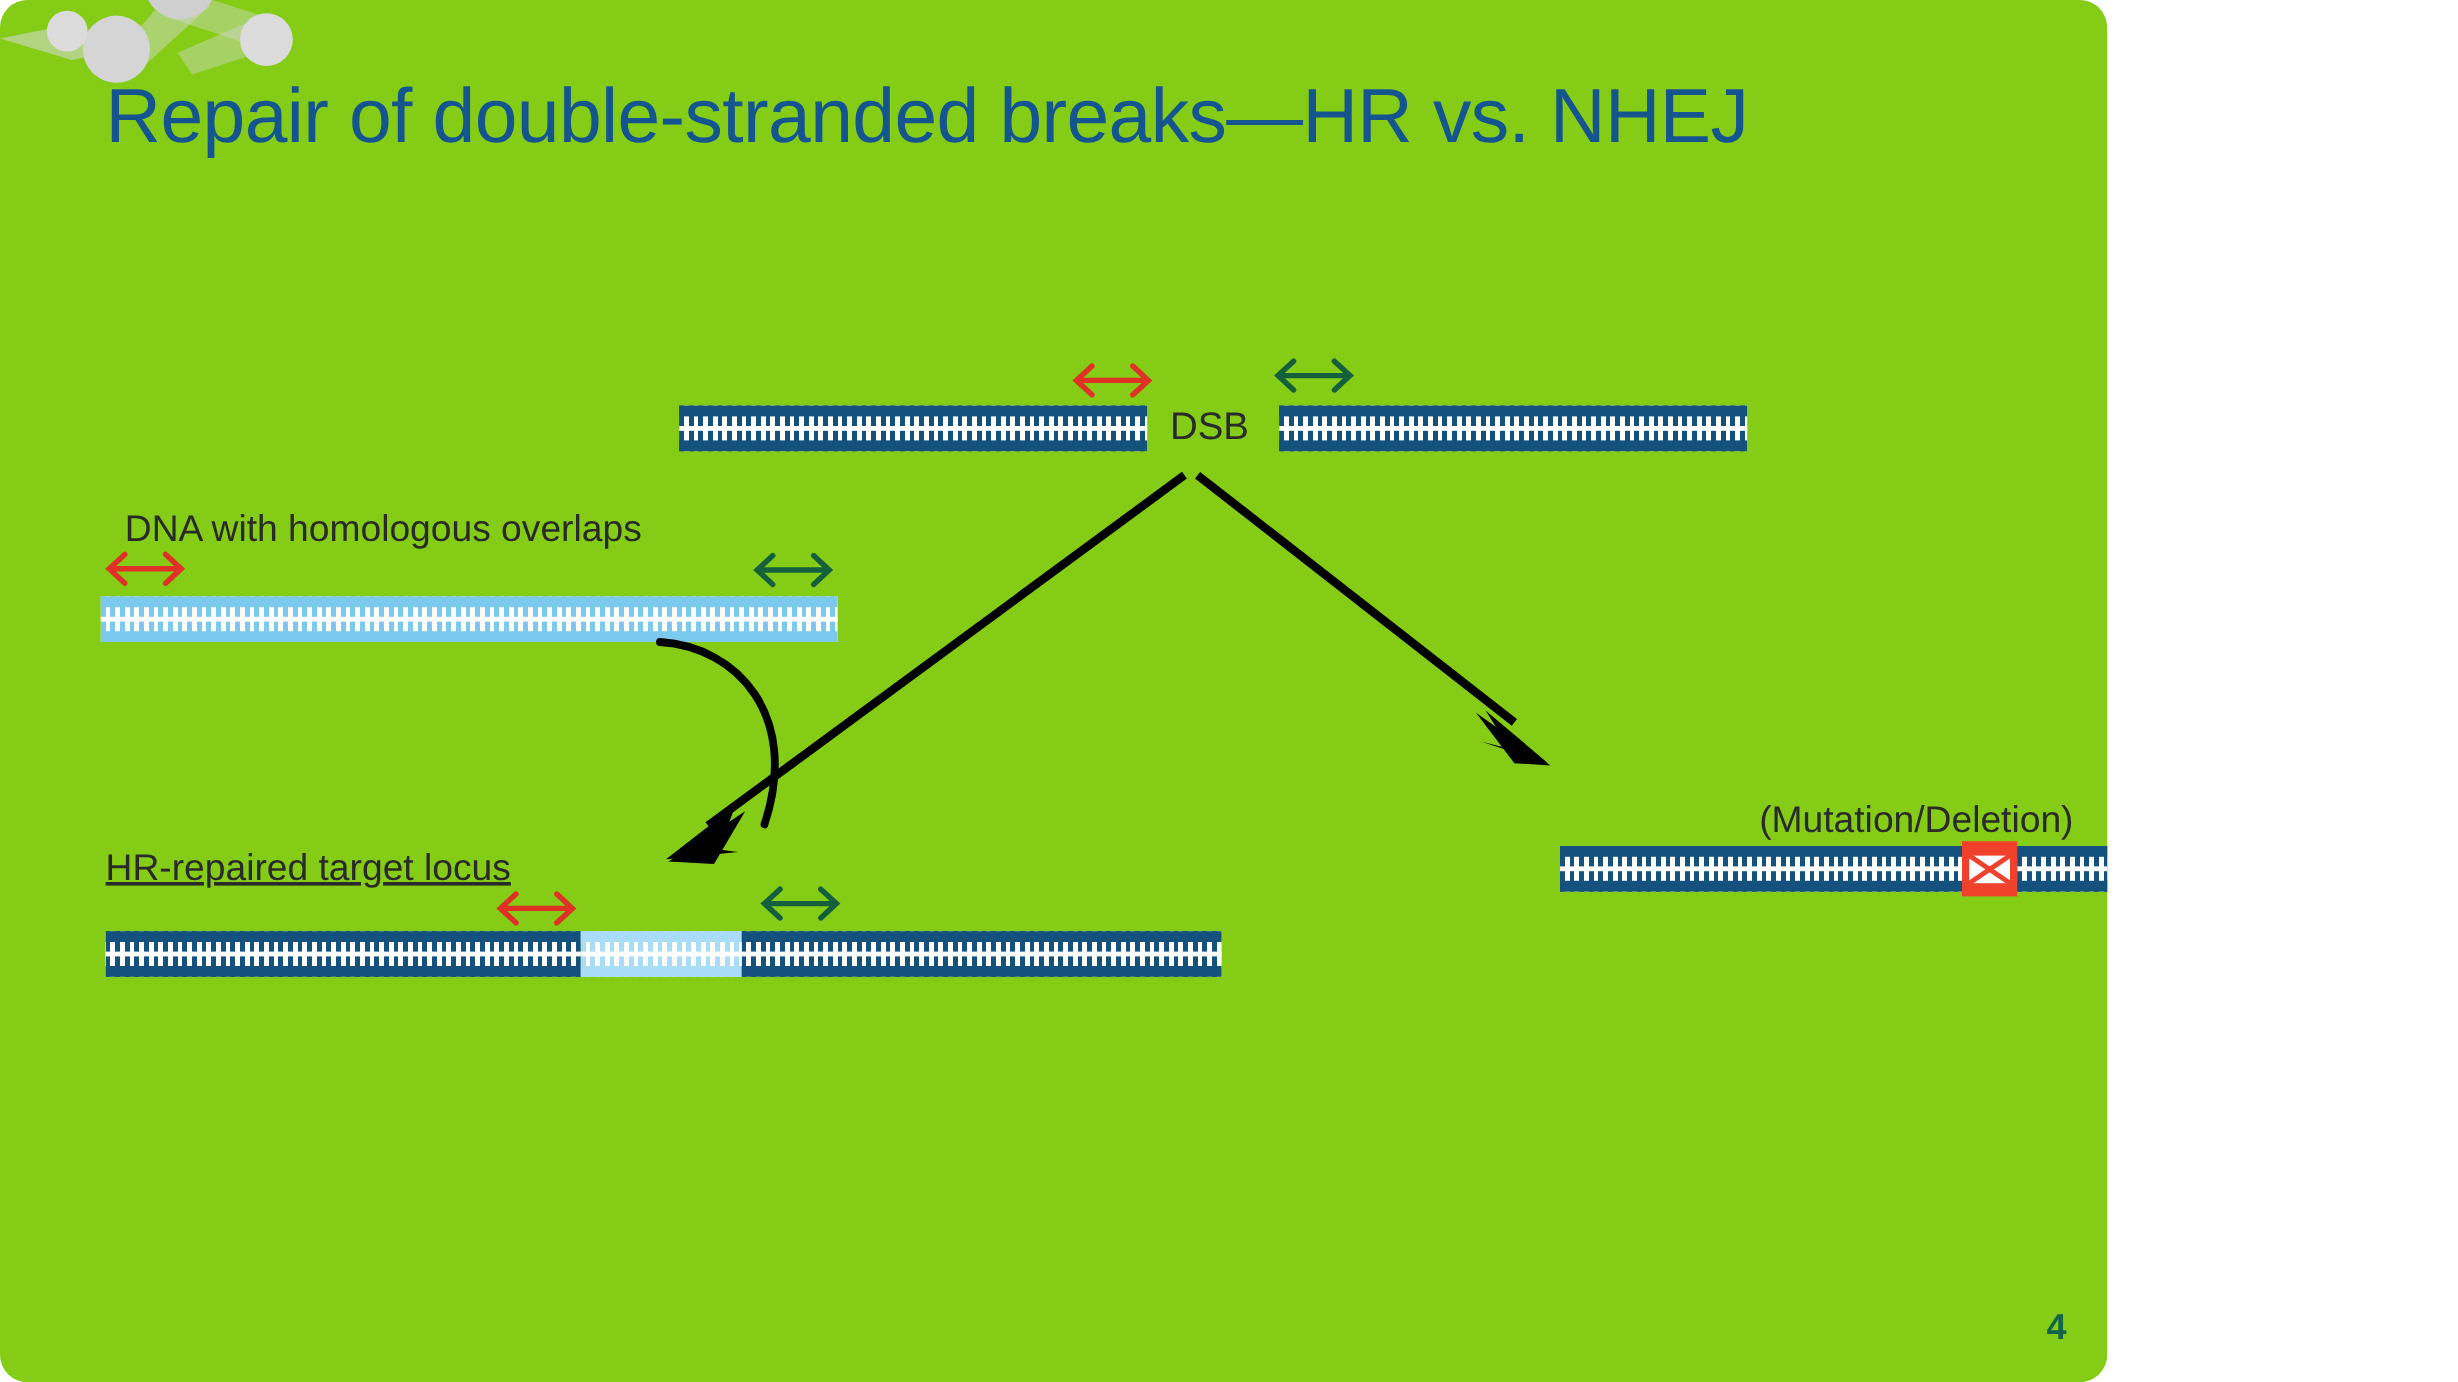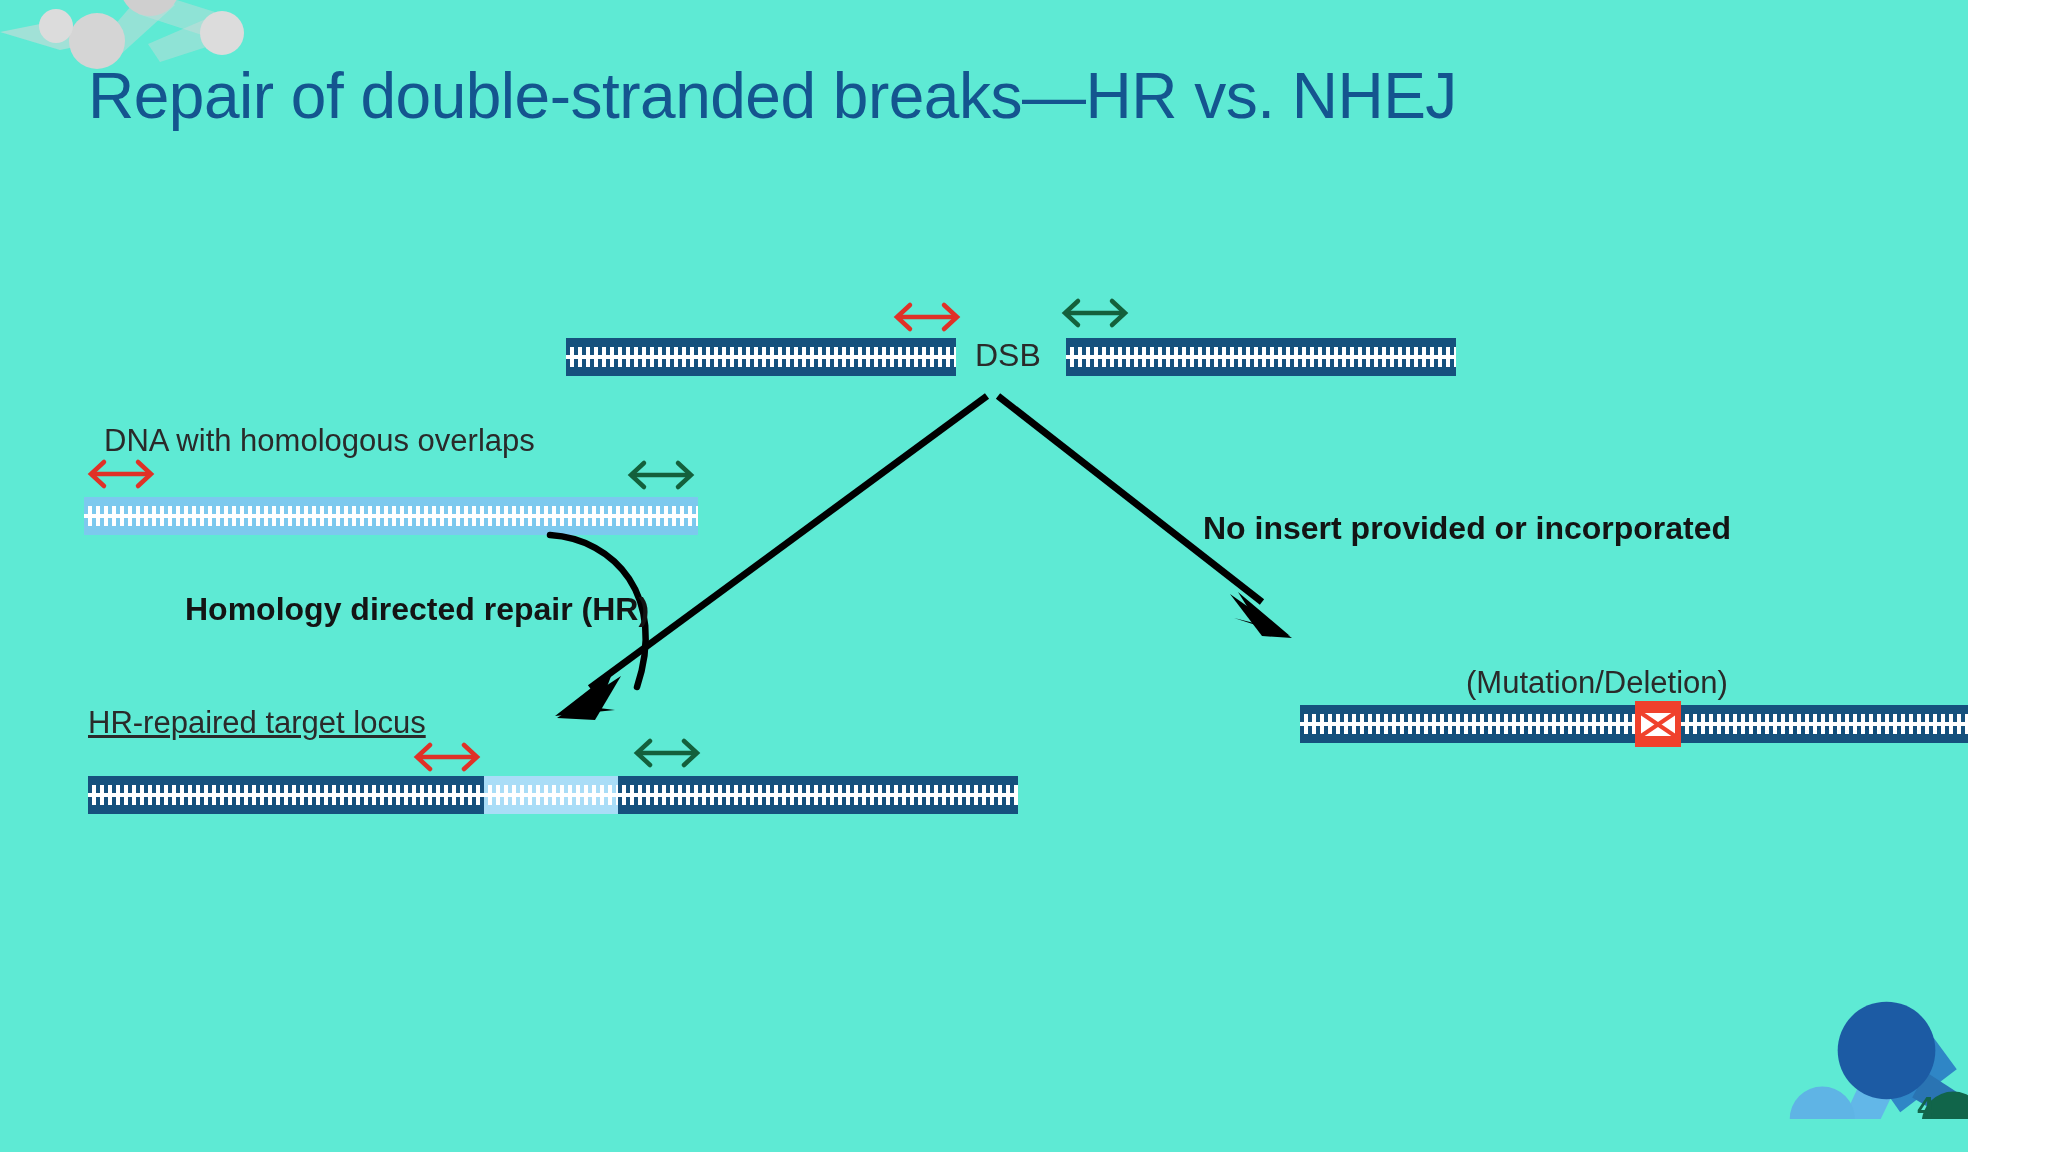--- a/index.html
+++ b/index.html
@@ -5,24 +5,25 @@
   html, body {
     margin: 0;
     padding: 0;
     background: #ffffff;
   }
   body {
     font-family: "Liberation Sans", sans-serif;
   }
   .slide {
     position: relative;
-    width: 1968px;
+    width: 1756px;
     height: 1152px;
-    background: #5eead4;
+    background: #84cc16;
     overflow: hidden;
+    border-radius: 23px;
   }
 
   
   .watermark {
     position: absolute;
     left: 0;
     top: -30px;
     width: 300px;
     height: 110px;
     opacity: 1;
@@ -198,21 +199,20 @@
   </svg>
 
   <div class="dna" style="left:84px; top:497px; width:614px;">
     <div class="seg skyblue" style="left:0; width:614px;"></div>
   </div>
 
   <svg class="bigarrow" viewBox="0 0 160 180" style="left:545px; top:527px; width:160px; height:180px;">
     <path d="M5 8 C 70 12, 122 70, 92 160" stroke="#000000" stroke-width="6.5" fill="none" stroke-linecap="round"></path>
   </svg>
 
-  <div class="label bold" style="left:185px; top:591px; font-size:32px;">Homology directed repair (HR)</div>
 
   <div class="label light" style="left:88px; top:705px; font-size:31px;text-decoration:underline;">HR-repaired target locus</div>
 
   <svg class="dblarrow" viewBox="0 0 74 34" style="left:410px; top:740px; width:74px; height:34px;">
     <g stroke="#e03127" stroke-width="4.5" fill="none" stroke-linecap="round">
       <line x1="8" y1="17" x2="66" y2="17"></line>
       <polyline points="20,5 7,17 20,29"></polyline>
       <polyline points="54,5 67,17 54,29"></polyline>
     </g>
   </svg>
@@ -223,21 +223,20 @@
       <polyline points="54,5 67,17 54,29"></polyline>
     </g>
   </svg>
 
   <div class="dna" style="left:88px; top:776px; width:930px;">
     <div class="seg navy" style="left:0; width:396px;"></div>
     <div class="seg lightblue" style="left:396px; width:134px;"></div>
     <div class="seg navy" style="left:530px; width:400px;"></div>
   </div>
 
-  <div class="label bold" style="left:1203px; top:510px; font-size:32px;">No insert provided or incorporated</div>
 
   <div class="label light" style="left:1466px; top:665px; font-size:31px;">(Mutation/Deletion)</div>
 
   <div class="dna" style="left:1300px; top:705px; width:690px;">
     <div class="seg navy" style="left:0; width:335px;"></div>
     <div class="seg navy" style="left:381px; width:309px;"></div>
     <div class="mut-marker" style="left:335px;">
       <svg viewBox="0 0 46 46" width="46" height="46">
         <rect x="6" y="12" width="34" height="23" fill="#ffffff"></rect>
         <g stroke="#f0412c" stroke-width="4">

